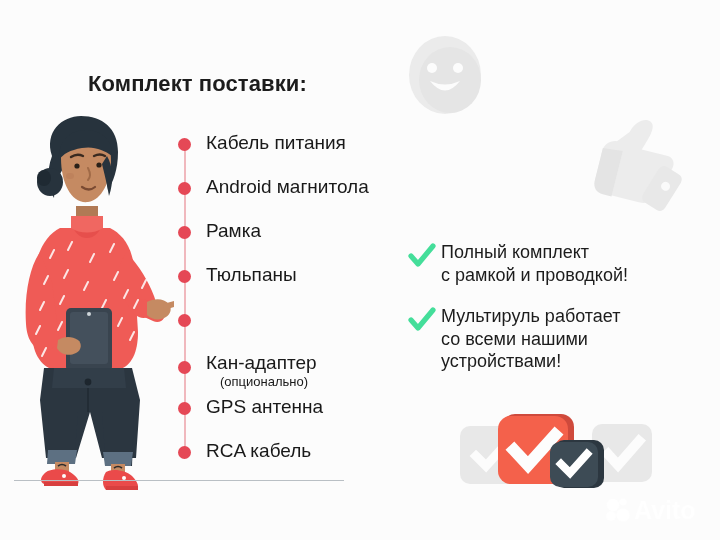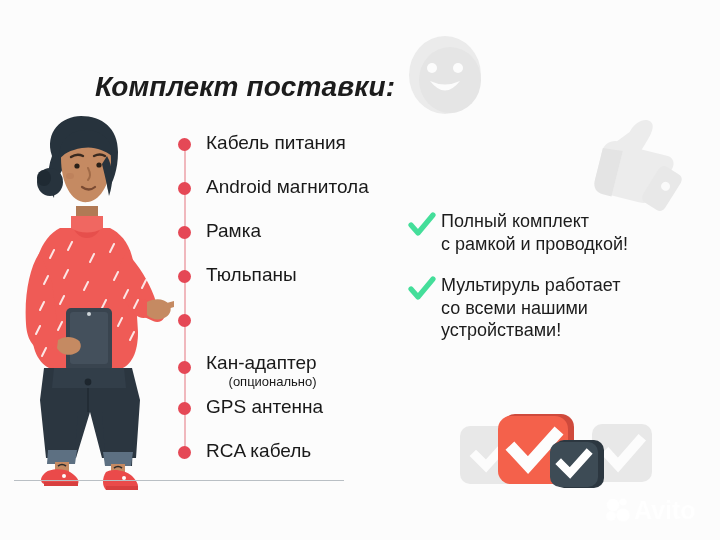--- a/index.html
+++ b/index.html
@@ -50,28 +50,27 @@
     right: 12px;
     bottom: 14px;
     width: 104px;
     height: 32px;
     opacity: 0.85;
   }
 
   
   .heading {
     position: absolute;
-    left: 95px;
+    left: 88px;
     top: 71px;
-    font-size: 28px;
+    font-size: 22px;
     font-weight: bold;
     color: #1c1c1c;
     letter-spacing: 0.1px;
     white-space: nowrap;
-    font-style: italic;
   }
 
   
   .pack-list {
     position: absolute;
     left: 178px;
     top: 133px;
     width: 250px;
   }
   .pack-rail {
@@ -81,21 +80,20 @@
     width: 1.6px;
     height: 312px;
     background: #f0b8bd;
   }
   .pack-item {
     position: relative;
     height: 44px;
     display: flex;
     align-items: flex-start;
     padding-left: 28px;
-    text-align: right;
   }
   .pack-item .dot {
     position: absolute;
     left: 0px;
     top: 5px;
     width: 13px;
     height: 13px;
     border-radius: 50%;
     background: #e54856;
   }
@@ -113,21 +111,21 @@
     padding-left: 14px;
     line-height: 1.25;
   }
   
   .pack-item.two-line .dot { top: 8px; }
 
   
   .claims {
     position: absolute;
     left: 408px;
-    top: 210px;
+    top: 241px;
     width: 300px;
   }
   .claim {
     position: relative;
     display: flex;
     align-items: flex-start;
     margin-bottom: 18px;
   }
   .claim .tick {
     flex: 0 0 auto;

